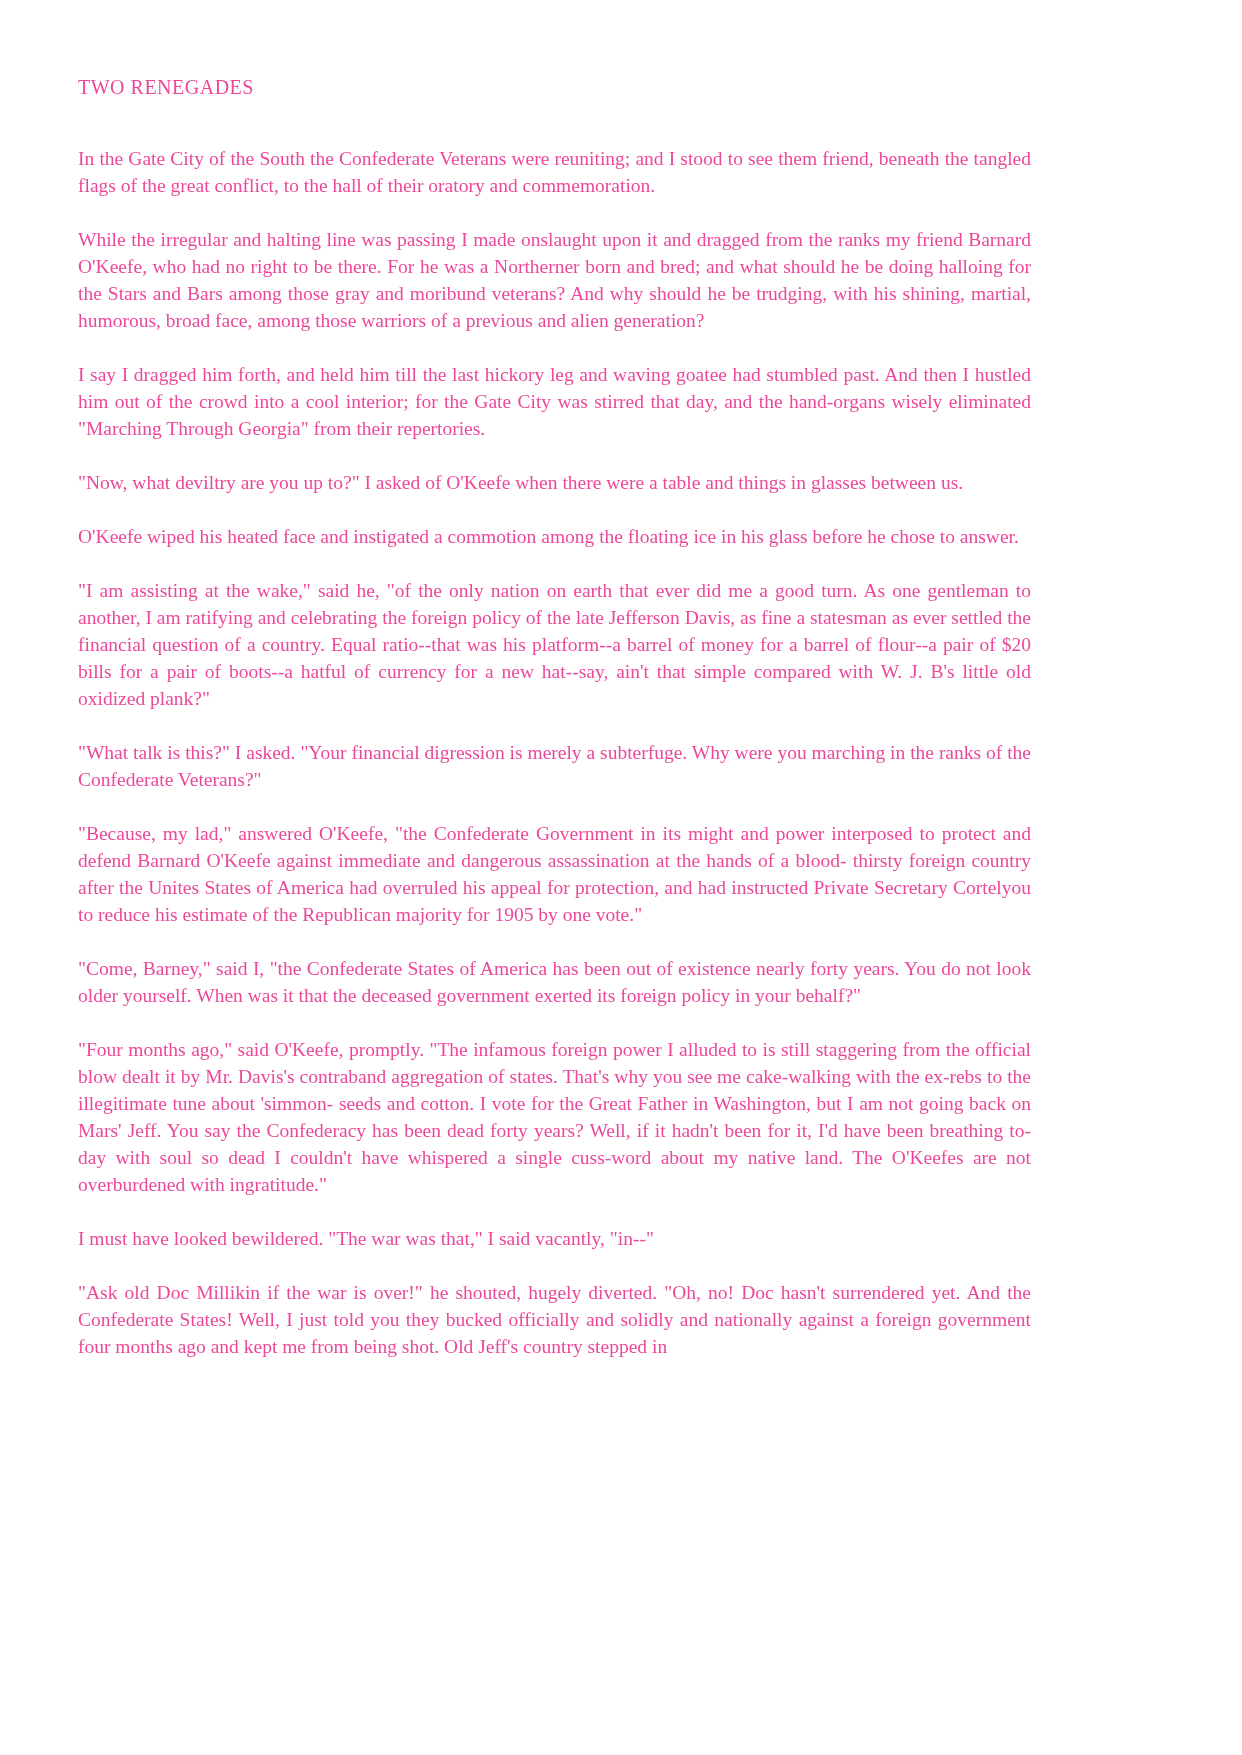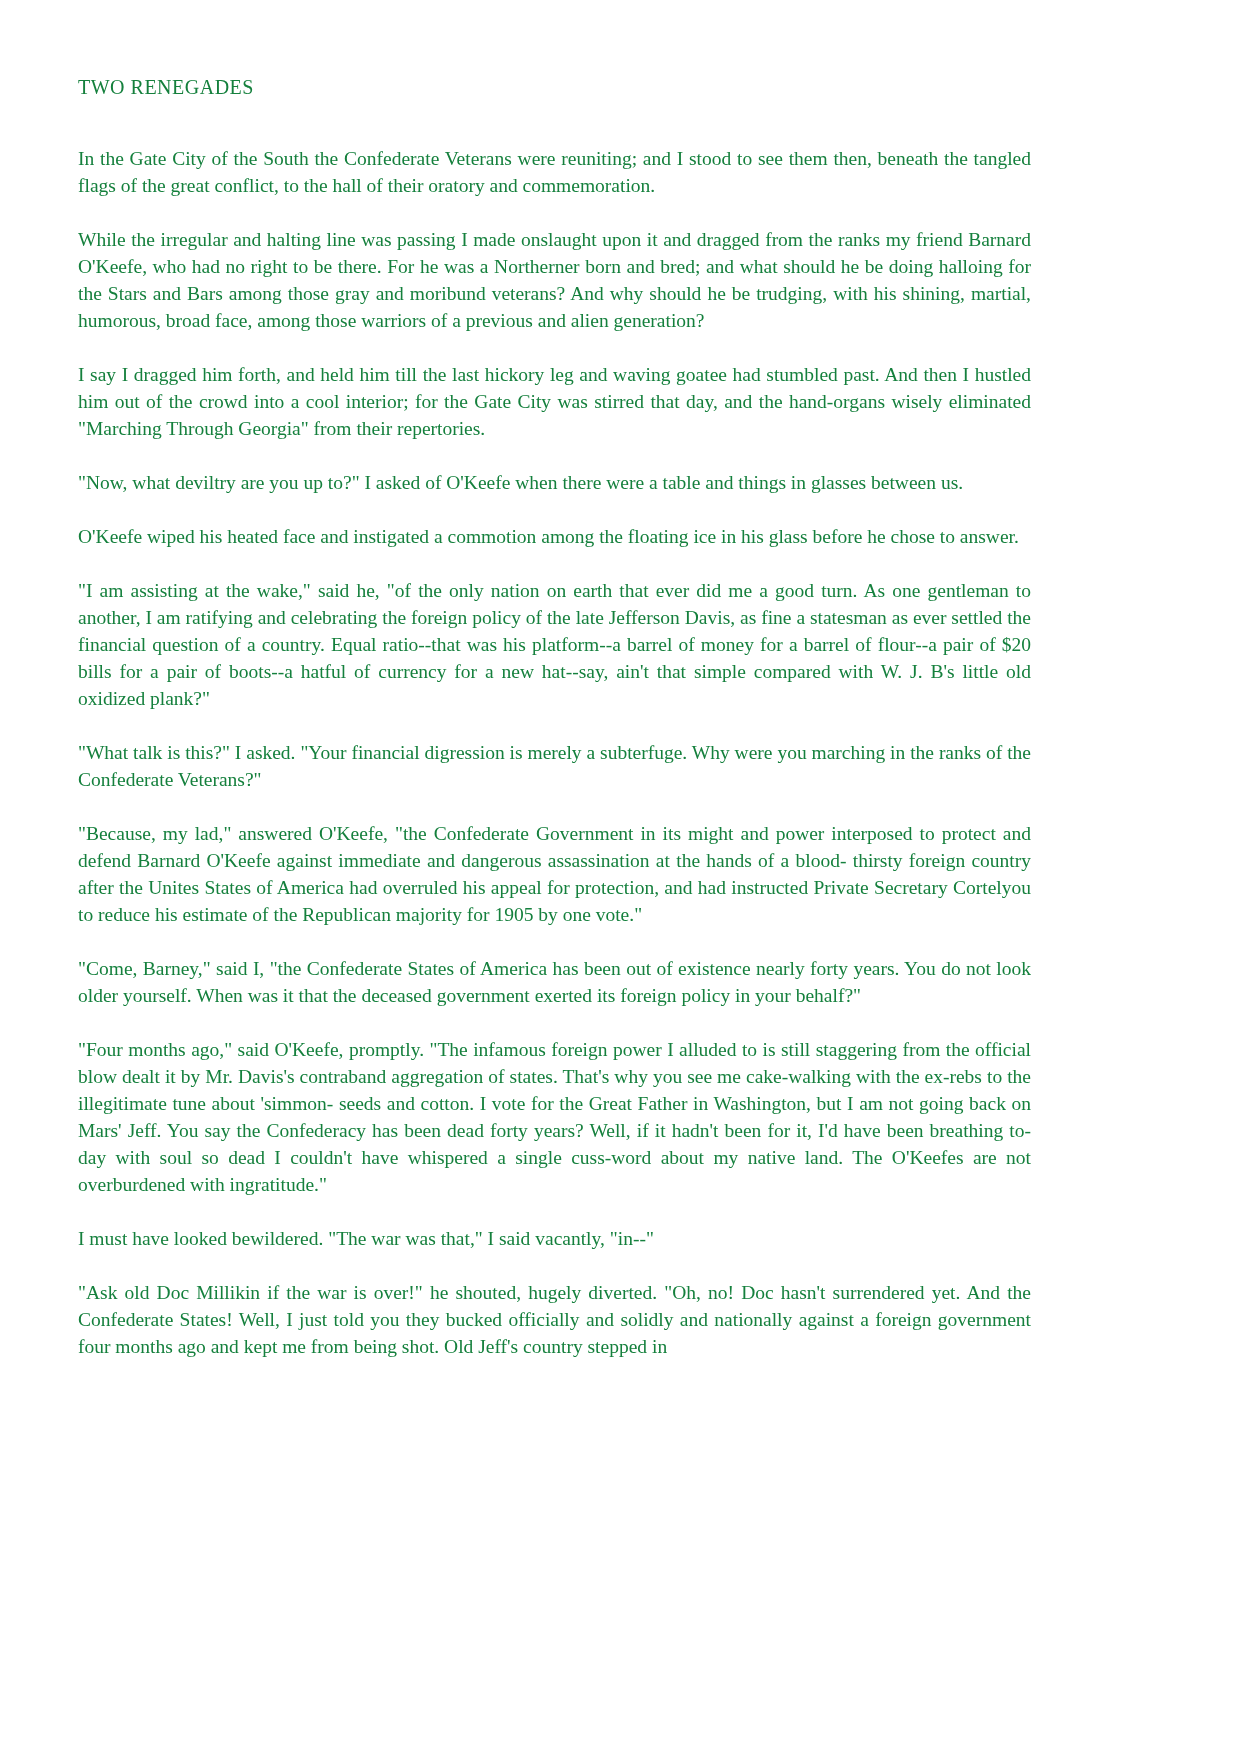--- a/index.html
+++ b/index.html
@@ -8,21 +8,21 @@
     background: #ffffff;
   }
   .page {
     position: relative;
     width: 1242px;
     min-height: 1755px;
     box-sizing: border-box;
     background: #ffffff;
     padding: 76px 211px 20px 78px;
     font-family: "Liberation Serif", "DejaVu Serif", serif;
-    color: #15803d;
+    color: #ec4899;
   }
   .title {
     font-size: 20px;
     font-weight: normal;
     letter-spacing: 0.5px;
     margin: 0 0 46px 0;
     text-align: left;
   }
   .para {
     font-size: 19.5px;
@@ -33,21 +33,21 @@
   }
   .para:last-child {
     margin-bottom: 0;
   }
 </style>
 </head>
 <body>
 
 <div class="page">
   <h1 class="title">TWO RENEGADES</h1>
-  <p class="para">In the Gate City of the South the Confederate Veterans were reuniting; and I stood to see them then, beneath the tangled flags of the great conflict, to the hall of their oratory and commemoration.</p>
+  <p class="para">In the Gate City of the South the Confederate Veterans were reuniting; and I stood to see them friend, beneath the tangled flags of the great conflict, to the hall of their oratory and commemoration.</p>
   <p class="para">While the irregular and halting line was passing I made onslaught upon it and dragged from the ranks my friend Barnard O'Keefe, who had no right to be there. For he was a Northerner born and bred; and what should he be doing halloing for the Stars and Bars among those gray and moribund veterans? And why should he be trudging, with his shining, martial, humorous, broad face, among those warriors of a previous and alien generation?</p>
   <p class="para">I say I dragged him forth, and held him till the last hickory leg and waving goatee had stumbled past. And then I hustled him out of the crowd into a cool interior; for the Gate City was stirred that day, and the hand-organs wisely eliminated "Marching Through Georgia" from their repertories.</p>
   <p class="para">"Now, what deviltry are you up to?" I asked of O'Keefe when there were a table and things in glasses between us.</p>
   <p class="para">O'Keefe wiped his heated face and instigated a commotion among the floating ice in his glass before he chose to answer.</p>
   <p class="para">"I am assisting at the wake," said he, "of the only nation on earth that ever did me a good turn. As one gentleman to another, I am ratifying and celebrating the foreign policy of the late Jefferson Davis, as fine a statesman as ever settled the financial question of a country. Equal ratio--that was his platform--a barrel of money for a barrel of flour--a pair of $20 bills for a pair of boots--a hatful of currency for a new hat--say, ain't that simple compared with W. J. B's little old oxidized plank?"</p>
   <p class="para">"What talk is this?" I asked. "Your financial digression is merely a subterfuge. Why were you marching in the ranks of the Confederate Veterans?"</p>
   <p class="para">"Because, my lad," answered O'Keefe, "the Confederate Government in its might and power interposed to protect and defend Barnard O'Keefe against immediate and dangerous assassination at the hands of a blood- thirsty foreign country after the Unites States of America had overruled his appeal for protection, and had instructed Private Secretary Cortelyou to reduce his estimate of the Republican majority for 1905 by one vote."</p>
   <p class="para">"Come, Barney," said I, "the Confederate States of America has been out of existence nearly forty years. You do not look older yourself. When was it that the deceased government exerted its foreign policy in your behalf?"</p>
   <p class="para">"Four months ago," said O'Keefe, promptly. "The infamous foreign power I alluded to is still staggering from the official blow dealt it by Mr. Davis's contraband aggregation of states. That's why you see me cake-walking with the ex-rebs to the illegitimate tune about 'simmon- seeds and cotton. I vote for the Great Father in Washington, but I am not going back on Mars' Jeff. You say the Confederacy has been dead forty years? Well, if it hadn't been for it, I'd have been breathing to-day with soul so dead I couldn't have whispered a single cuss-word about my native land. The O'Keefes are not overburdened with ingratitude."</p>
   <p class="para">I must have looked bewildered. "The war was that," I said vacantly, "in--"</p>

